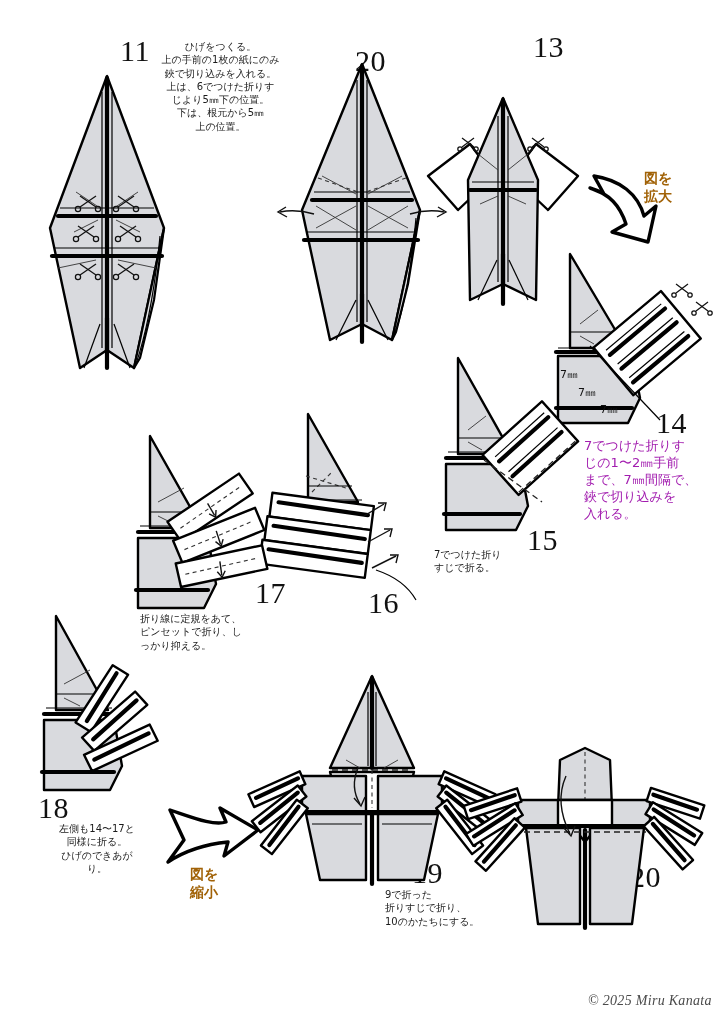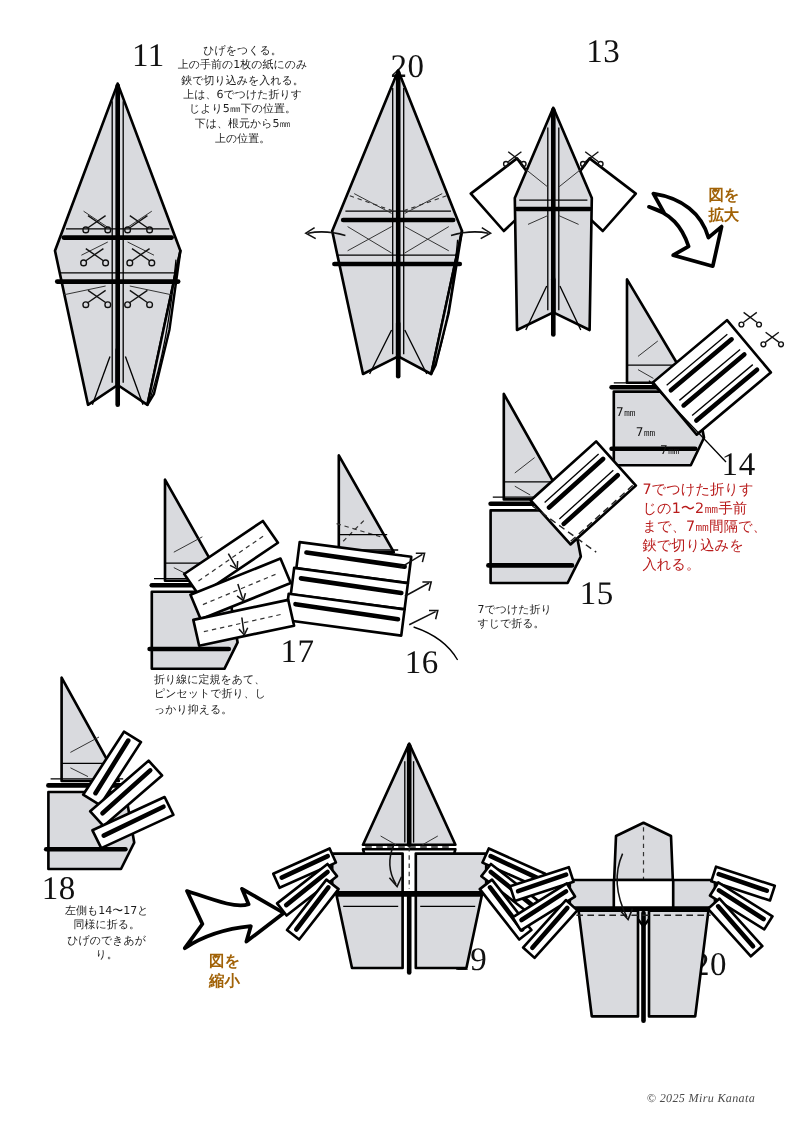--- a/index.html
+++ b/index.html
@@ -34,40 +34,40 @@
     font-family: "DejaVu Sans", sans-serif;
     font-size: 10px;
     line-height: 1.33;
     color: #1b1b1b;
     white-space: pre-line;
   }
   .cap-narrow {
     font-family: "DejaVu Sans", sans-serif;
     font-size: 13px;
     line-height: 1.3;
-    color: #b91c1c;
+    color: #a21caf;
     white-space: pre-line;
   }
   .zoom-label {
     font-family: "DejaVu Sans", sans-serif;
     font-size: 14px;
     font-weight: 700;
     line-height: 1.25;
     color: #a16207;
     white-space: pre-line;
   }
   .mm-label {
     font-family: "DejaVu Sans", sans-serif;
     font-size: 11px;
     color: #111;
   }
   .copyright {
     font-family: "Liberation Serif", serif;
     font-style: italic;
-    font-size: 11px;
+    font-size: 14px;
     color: #4a4a4a;
     letter-spacing: 0.3px;
   }
   svg { display: block; overflow: visible; }
   .pg { fill: #d9dade; stroke: #000; stroke-width: 2.4; stroke-linejoin: round; }
   .pw { fill: #ffffff; stroke: #000; stroke-width: 2.4; stroke-linejoin: round; }
   .pgl { fill: #e4e5e8; stroke: #000; stroke-width: 2.2; stroke-linejoin: round; }
   .heavy { fill: none; stroke: #000; stroke-width: 4.2; stroke-linecap: round; }
   .thin { fill: none; stroke: #000; stroke-width: 1.2; }
   .thinner { fill: none; stroke: #333; stroke-width: 0.9; }
@@ -450,20 +450,23 @@
     <svg width="100" height="72" viewBox="0 0 100 72">
       <path class="bigarrow" d="M6 10 C 30 18 50 26 62 22 L56 8 L94 30 L60 56 L64 42 C 44 44 22 50 4 62 L20 40 Z"></path>
     </svg>
   </div>
   <div class="abs zoom-label" style="left:190px; top:866px;">図を
 縮小</div>
 
   <div class="abs" style="left:412px; top:858px;">
     <span class="step-num">19</span>
   </div>
+  <div class="abs cap" style="left:385px; top:888px; width:175px; text-align:left;">9で折った
+折りすじで折り、
+10のかたちにする。</div>
 
   <div class="abs" style="left:262px; top:672px;">
     <svg width="220" height="215" viewBox="0 0 220 215">
 
       <path class="pg" d="M110 4 L68 96 L152 96 Z"></path>
       <path class="heavy" d="M110 6 L110 96"></path>
       <path class="thin" d="M106 20 L106 94"></path>
       <path class="thin" d="M114 20 L114 94"></path>
 
       <path class="pw" d="M68 100 L76 130 L92 142 L128 142 L144 130 L152 100 Z"></path>

